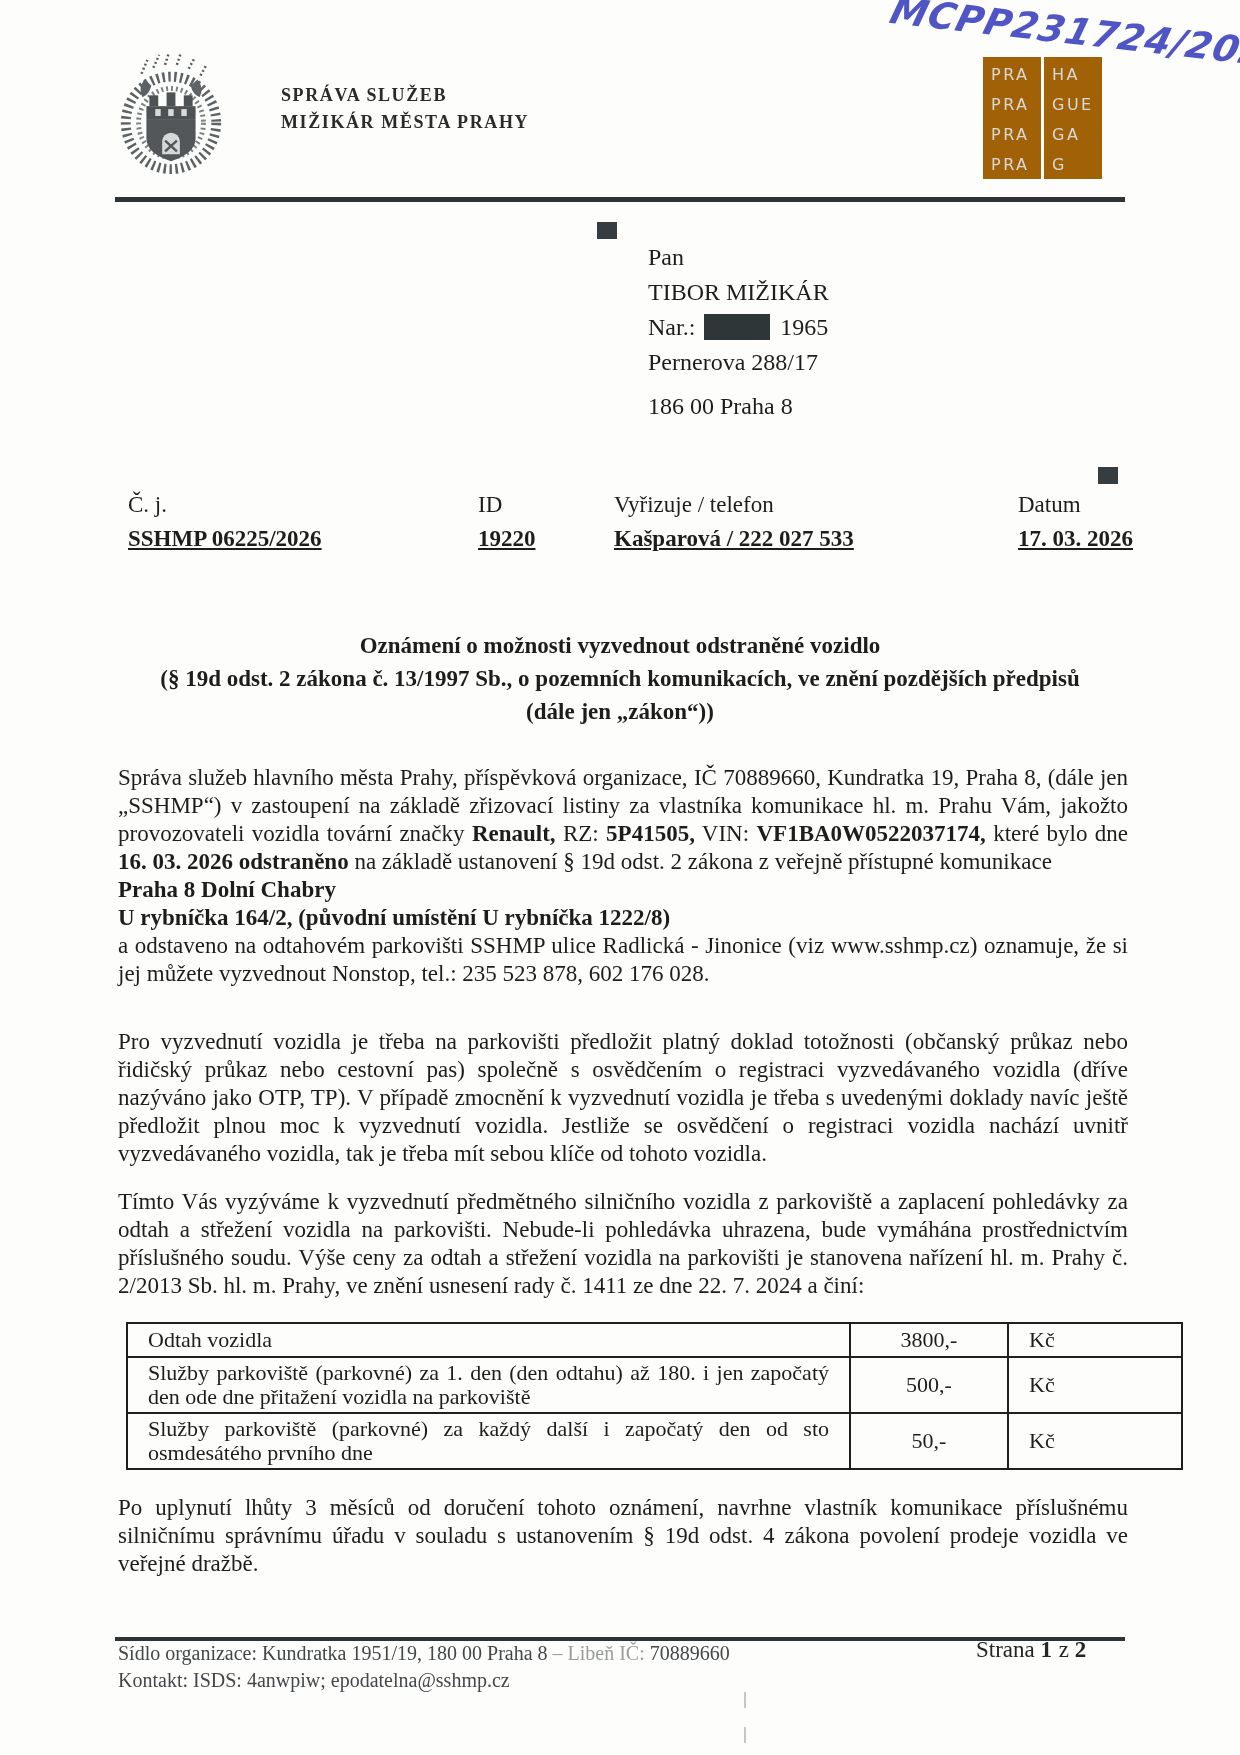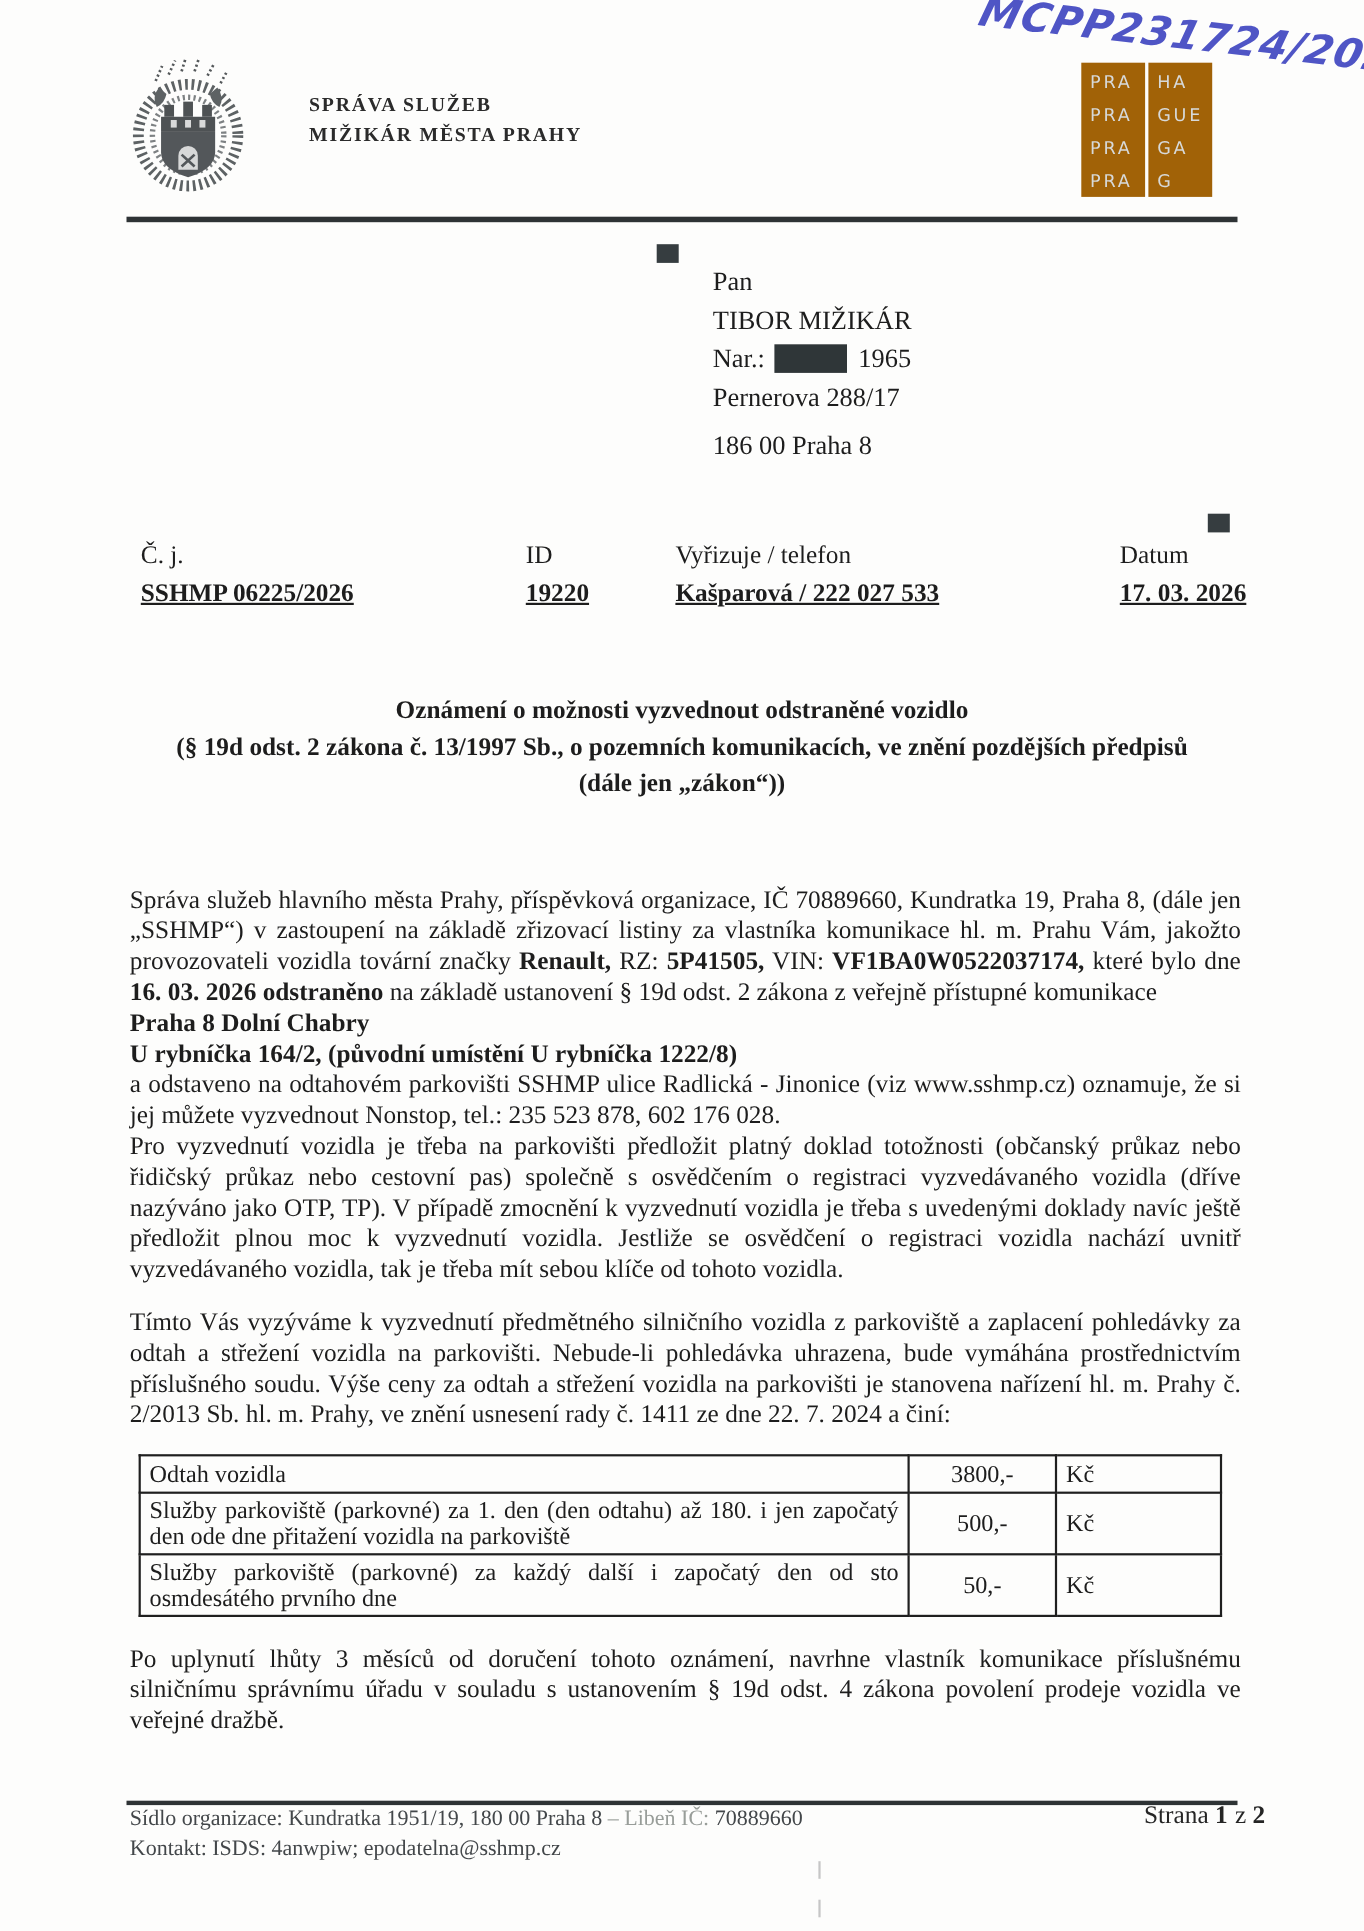--- a/index.html
+++ b/index.html
@@ -40,38 +40,38 @@
   .ref-col .val{font-weight:bold;text-decoration:underline;}
   .ref-c1{left:128px;} .ref-c2{left:478px;} .ref-c3{left:614px;} .ref-c4{left:1018px;}
 
   
   .doc-title{left:90px;top:629px;width:1060px;text-align:center;
     font-size:23px;font-weight:bold;line-height:33px;}
 
   
   .para{left:118px;width:1010px;font-size:23px;line-height:28px;
     text-align:justify;}
-  .p1{top:764px;margin-top:40px;} .p2{top:1028px;} .p3{top:1188px;} .p4{top:1494px;}
+  .p1{top:764px;} .p2{top:1028px;} .p3{top:1188px;} .p4{top:1494px;}
   .bold-line{font-weight:bold;text-align:left;}
 
   
   .price-table{left:126px;top:1322px;border-collapse:collapse;
     font-size:22px;line-height:24px;}
-  .price-table td{border:2px solid #1f1f1f;padding:2px 8px;}
+  .price-table td{border:2px solid #1f1f1f;padding:2px 20px;}
   .price-table .c-desc{width:681px;text-align:justify;}
   .price-table .c-price{width:116px;text-align:center;}
   .price-table .c-cur{width:132px;text-align:left;margin-left:47px;}
   .r1 td{height:30px;padding-top:1px;padding-bottom:1px;}
   .r2 td,.r3 td{height:50px;}
 
   
   .footer-line{left:118px;font-size:20px;color:#43474a;line-height:27px;}
   .f1{top:1640px;} .f2{top:1667px;}
   .faded{color:#989d99;}
-  .strana{left:1040px;top:1637px;font-size:23px;color:#252525;}
+  .strana{left:976px;top:1637px;font-size:23px;color:#252525;}
   .strana b{letter-spacing:1px;}
 
   .artifact{width:2px;background:#c6c6c6;left:744px;}
   .a1{top:1692px;height:16px;} .a2{top:1727px;height:16px;}
 </style>
 </head>
 <body>
 
 <div class="abs" style="left:112px;top:50px;">
   <svg width="118" height="130" viewBox="0 0 120 132" aria-hidden="true">

